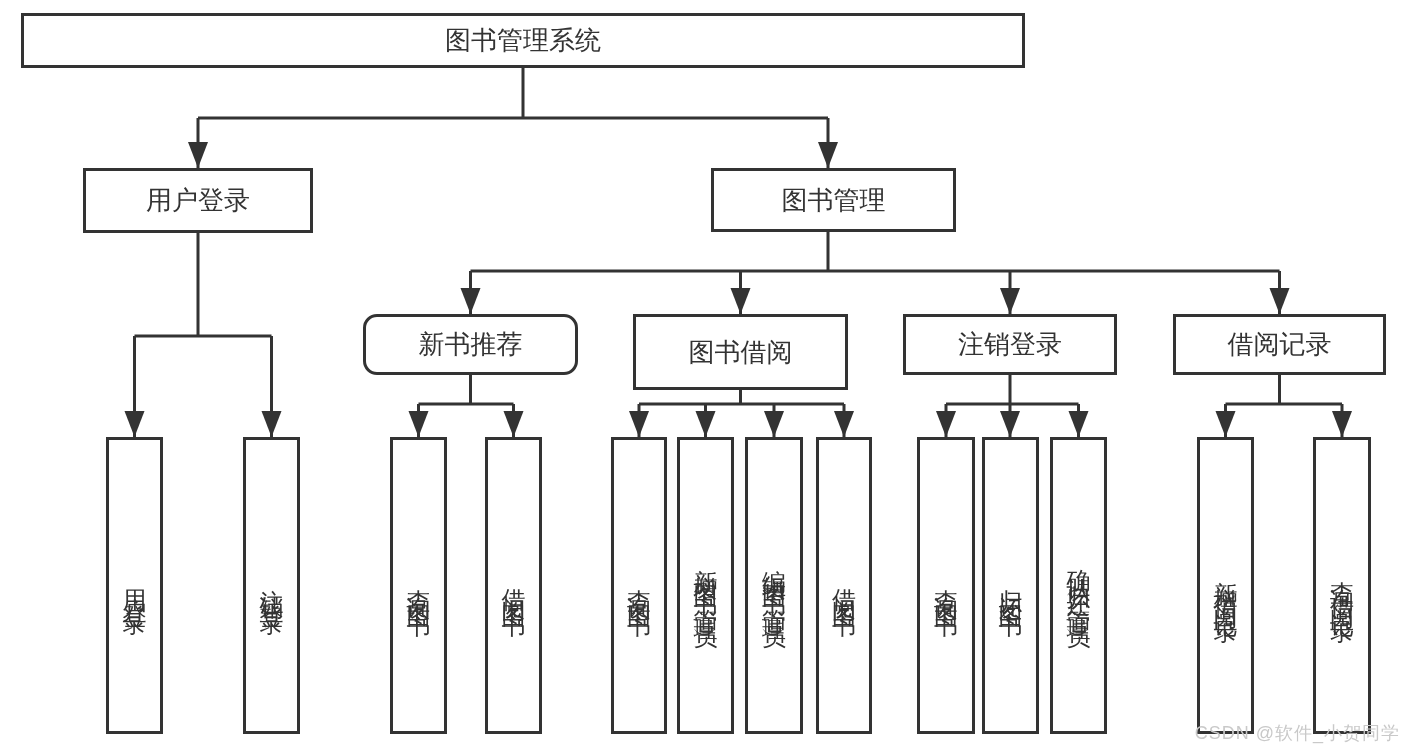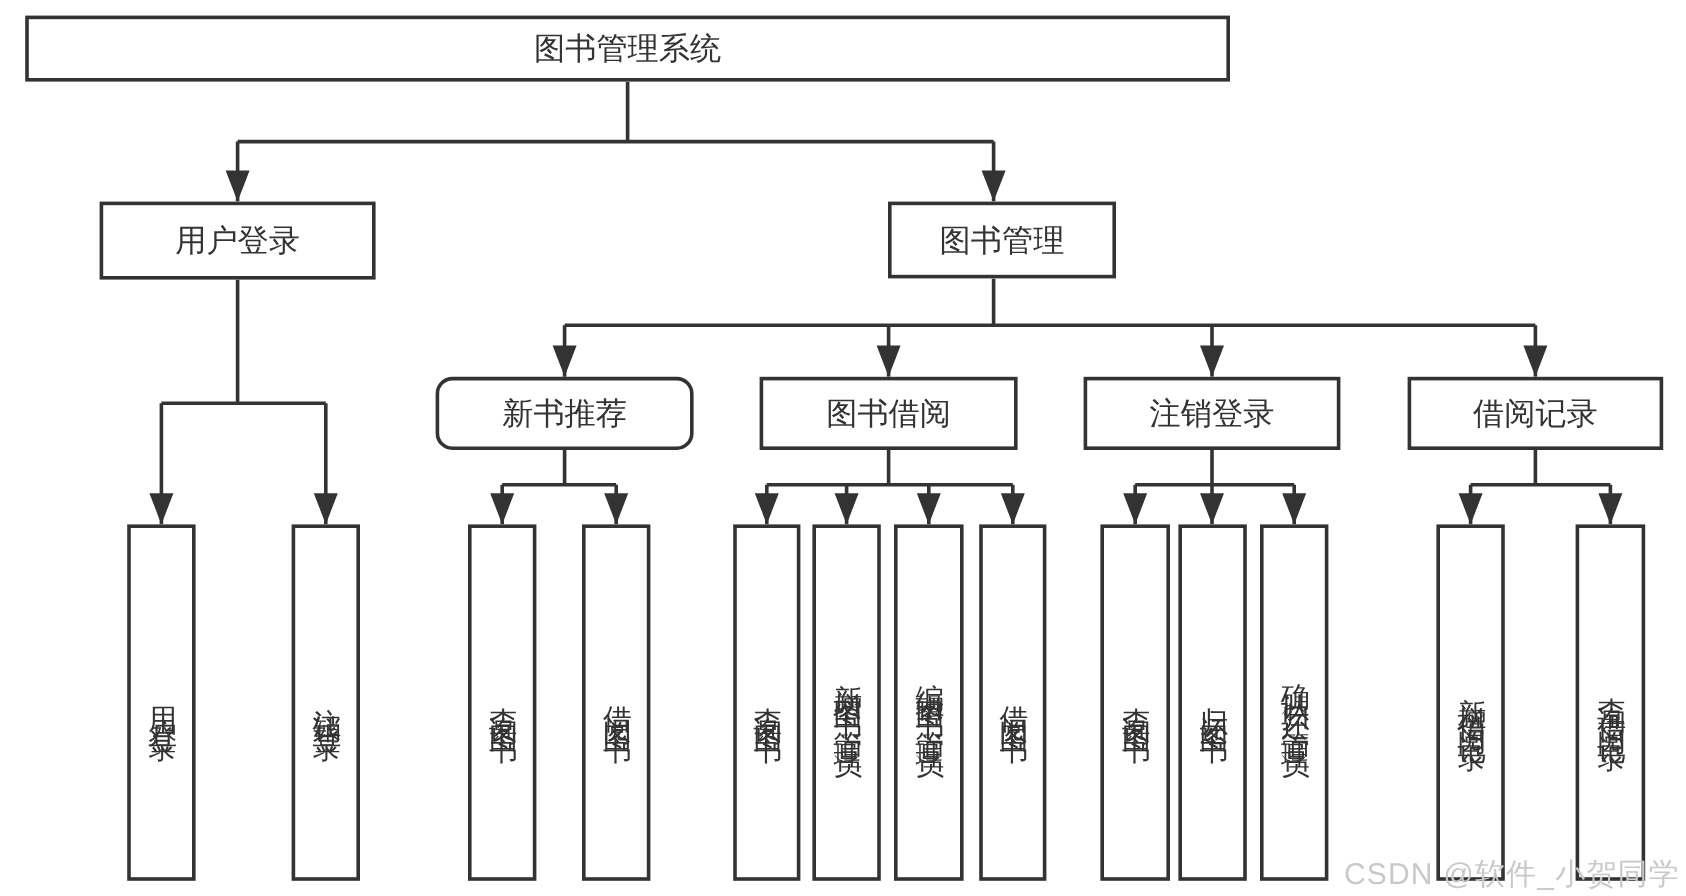--- a/index.html
+++ b/index.html
@@ -16,21 +16,21 @@
   }
   .h-node { font-size:26px; }
   .h-node span { white-space:nowrap;text-align:right; }
   .v-node { font-size:24px; }
   .v-node span {
     writing-mode:vertical-rl; text-orientation:mixed;
     letter-spacing:8px; line-height:1; white-space:nowrap;
   }
   .watermark {
     position:absolute; right:5px; bottom:2px; z-index:5;
-    font-size:25px; color:#c9c9c9; letter-spacing:1px; white-space:nowrap;
+    font-size:18px; color:#c9c9c9; letter-spacing:1px; white-space:nowrap;
   }
 </style>
 </head>
 <body>
 
 <div class="canvas">
 
   <svg class="connector-layer" width="1405" height="747" viewBox="0 0 1405 747">
     <g stroke="#333333" stroke-width="3" fill="none">
       <path d="M523,68 V118 M198,118 H828 M198,118 V168 M828,118 V168"></path>
@@ -64,28 +64,28 @@
     </g>
   </svg>
 
   <div class="node h-node" style="left:21px; top:13px; width:1004px; height:55px;">
     <span>图书管理系统</span>
   </div>
 
   <div class="node h-node" style="left:83px; top:168px; width:230px; height:65px;">
     <span>用户登录</span>
   </div>
-  <div class="node h-node" style="left:711px; top:168px; width:190px; height:64px;margin-left:29px;">
+  <div class="node h-node" style="left:711px; top:168px; width:245px; height:64px;">
     <span>图书管理</span>
   </div>
 
   <div class="node h-node" style="left:363px; top:314px; width:215px; height:61px;border-radius:14px;">
     <span>新书推荐</span>
   </div>
-  <div class="node h-node" style="left:633px; top:314px; width:215px; height:61px;">
+  <div class="node h-node" style="left:633px; top:314px; width:215px; height:76px;">
     <span>图书借阅</span>
   </div>
   <div class="node h-node" style="left:903px; top:314px; width:214px; height:61px;">
     <span>注销登录</span>
   </div>
   <div class="node h-node" style="left:1173px; top:314px; width:213px; height:61px;">
     <span>借阅记录</span>
   </div>
 
   <div class="node v-node" style="left:106px; top:437px; width:57px; height:297px;">

